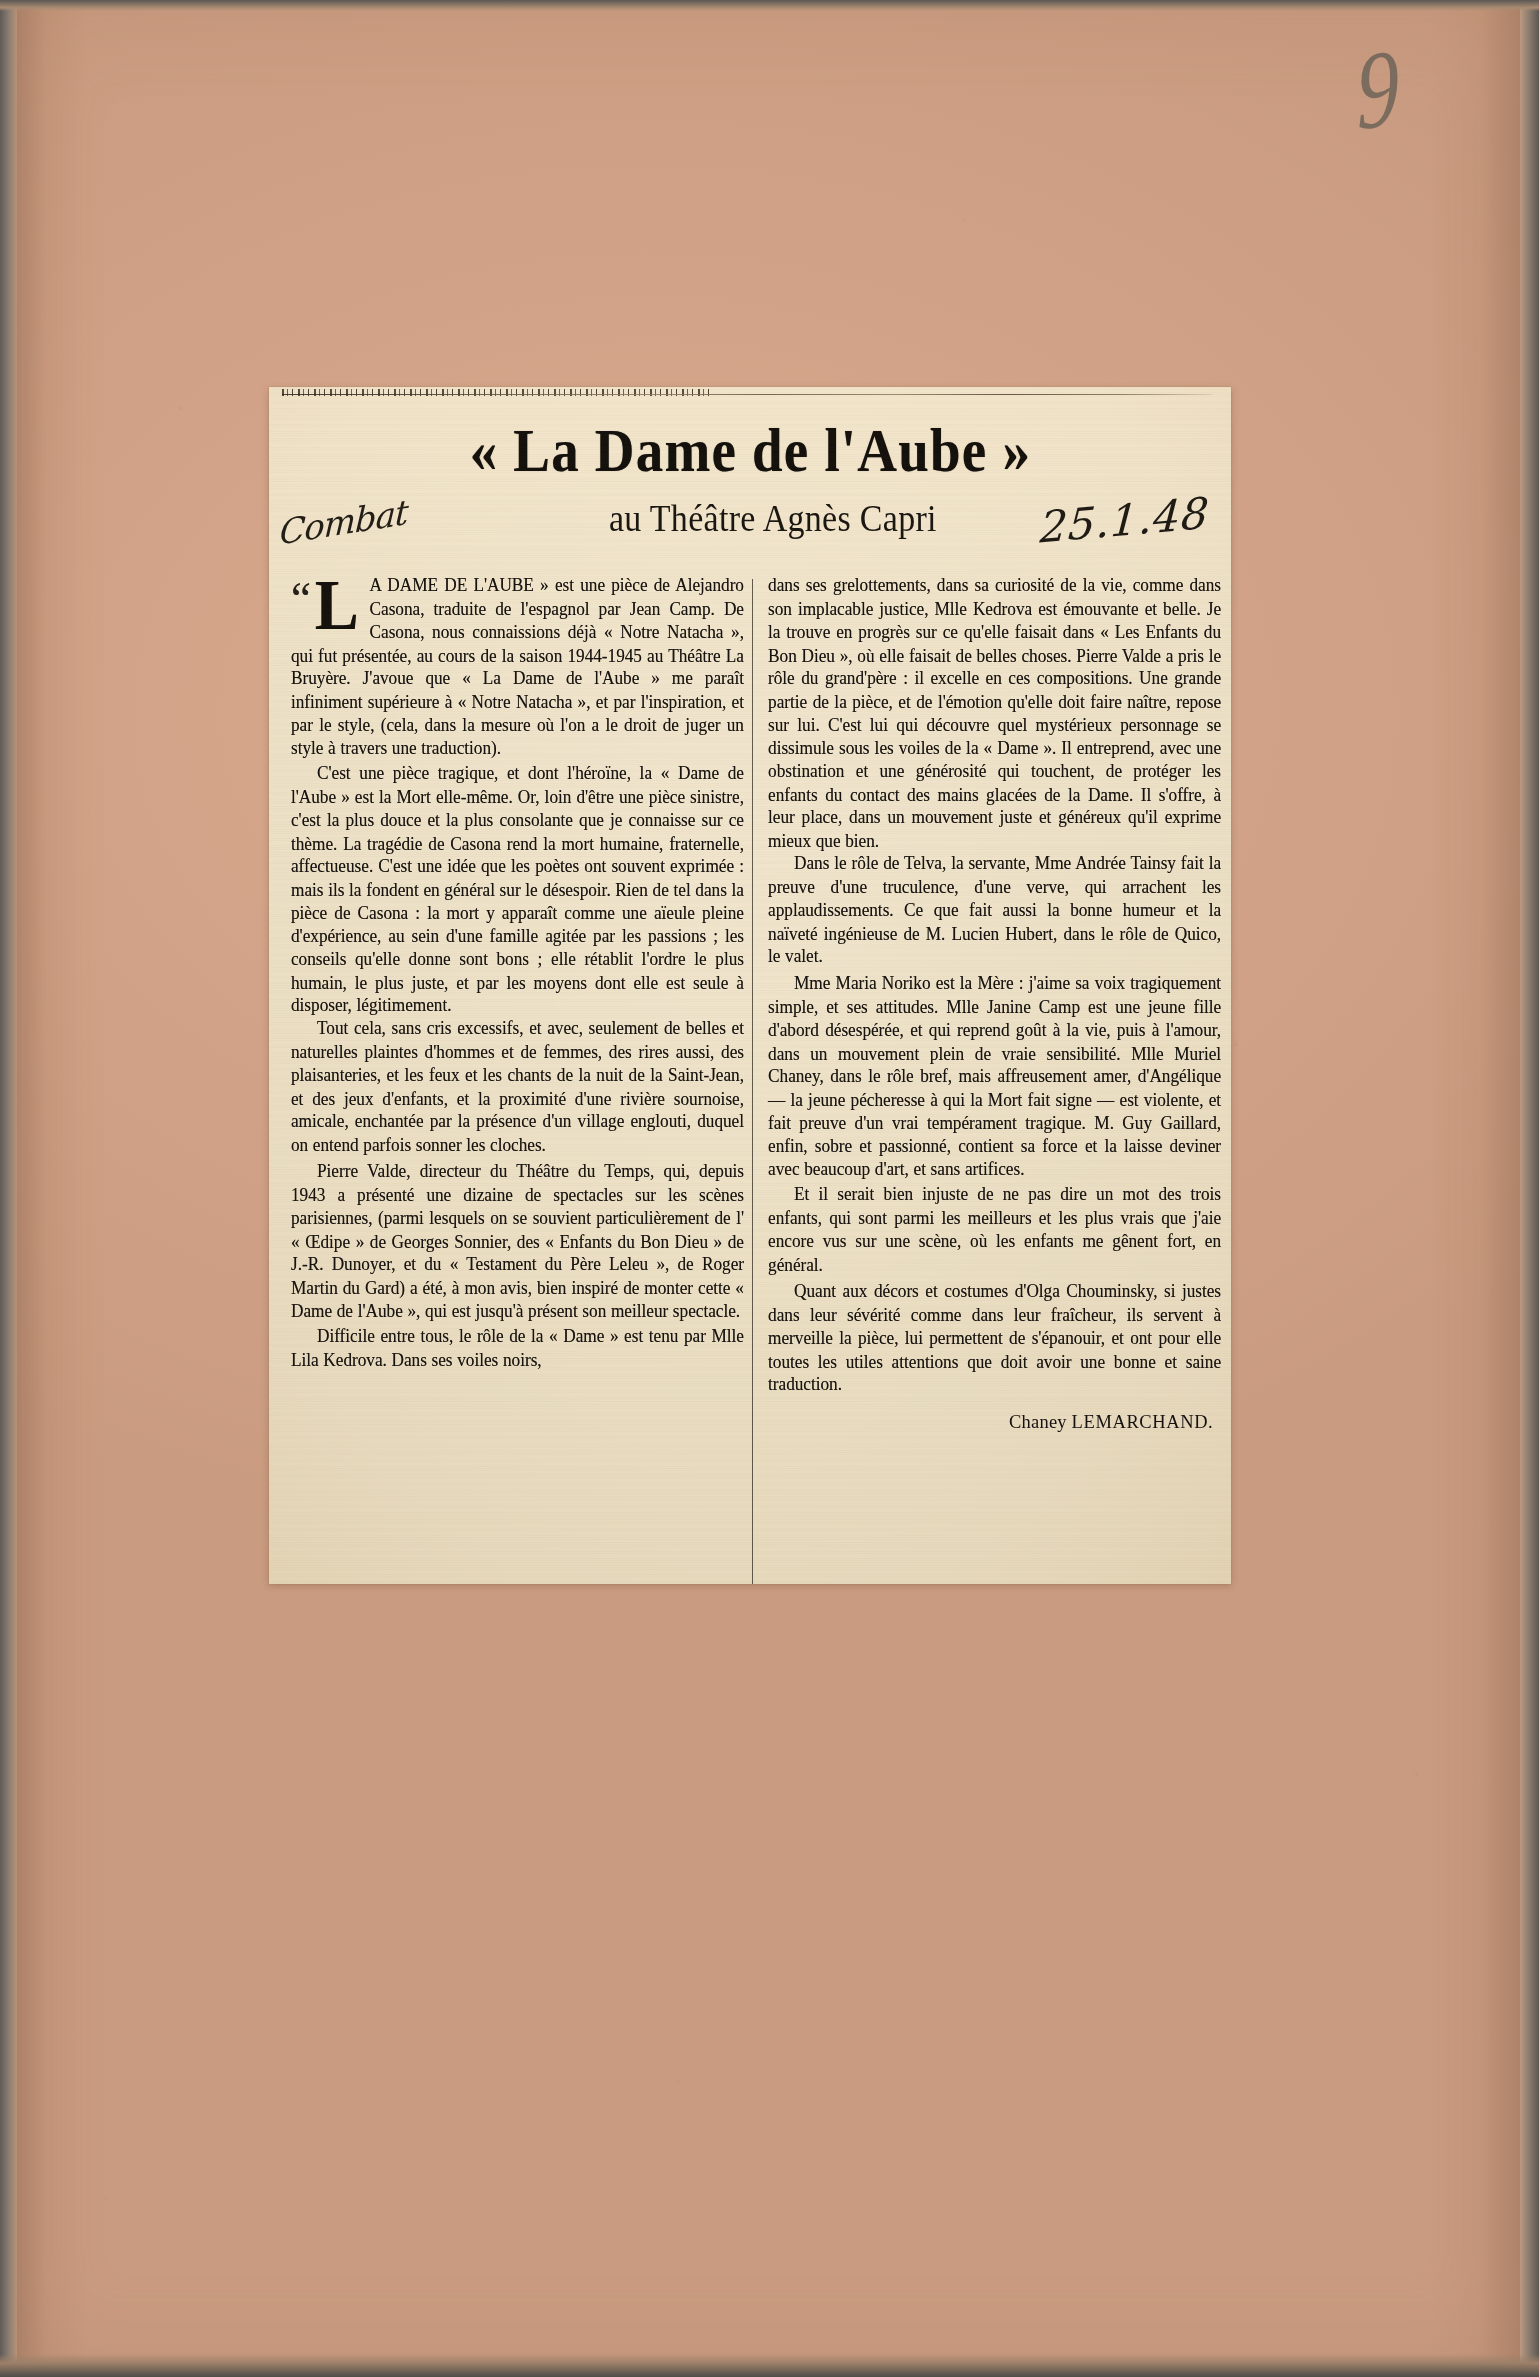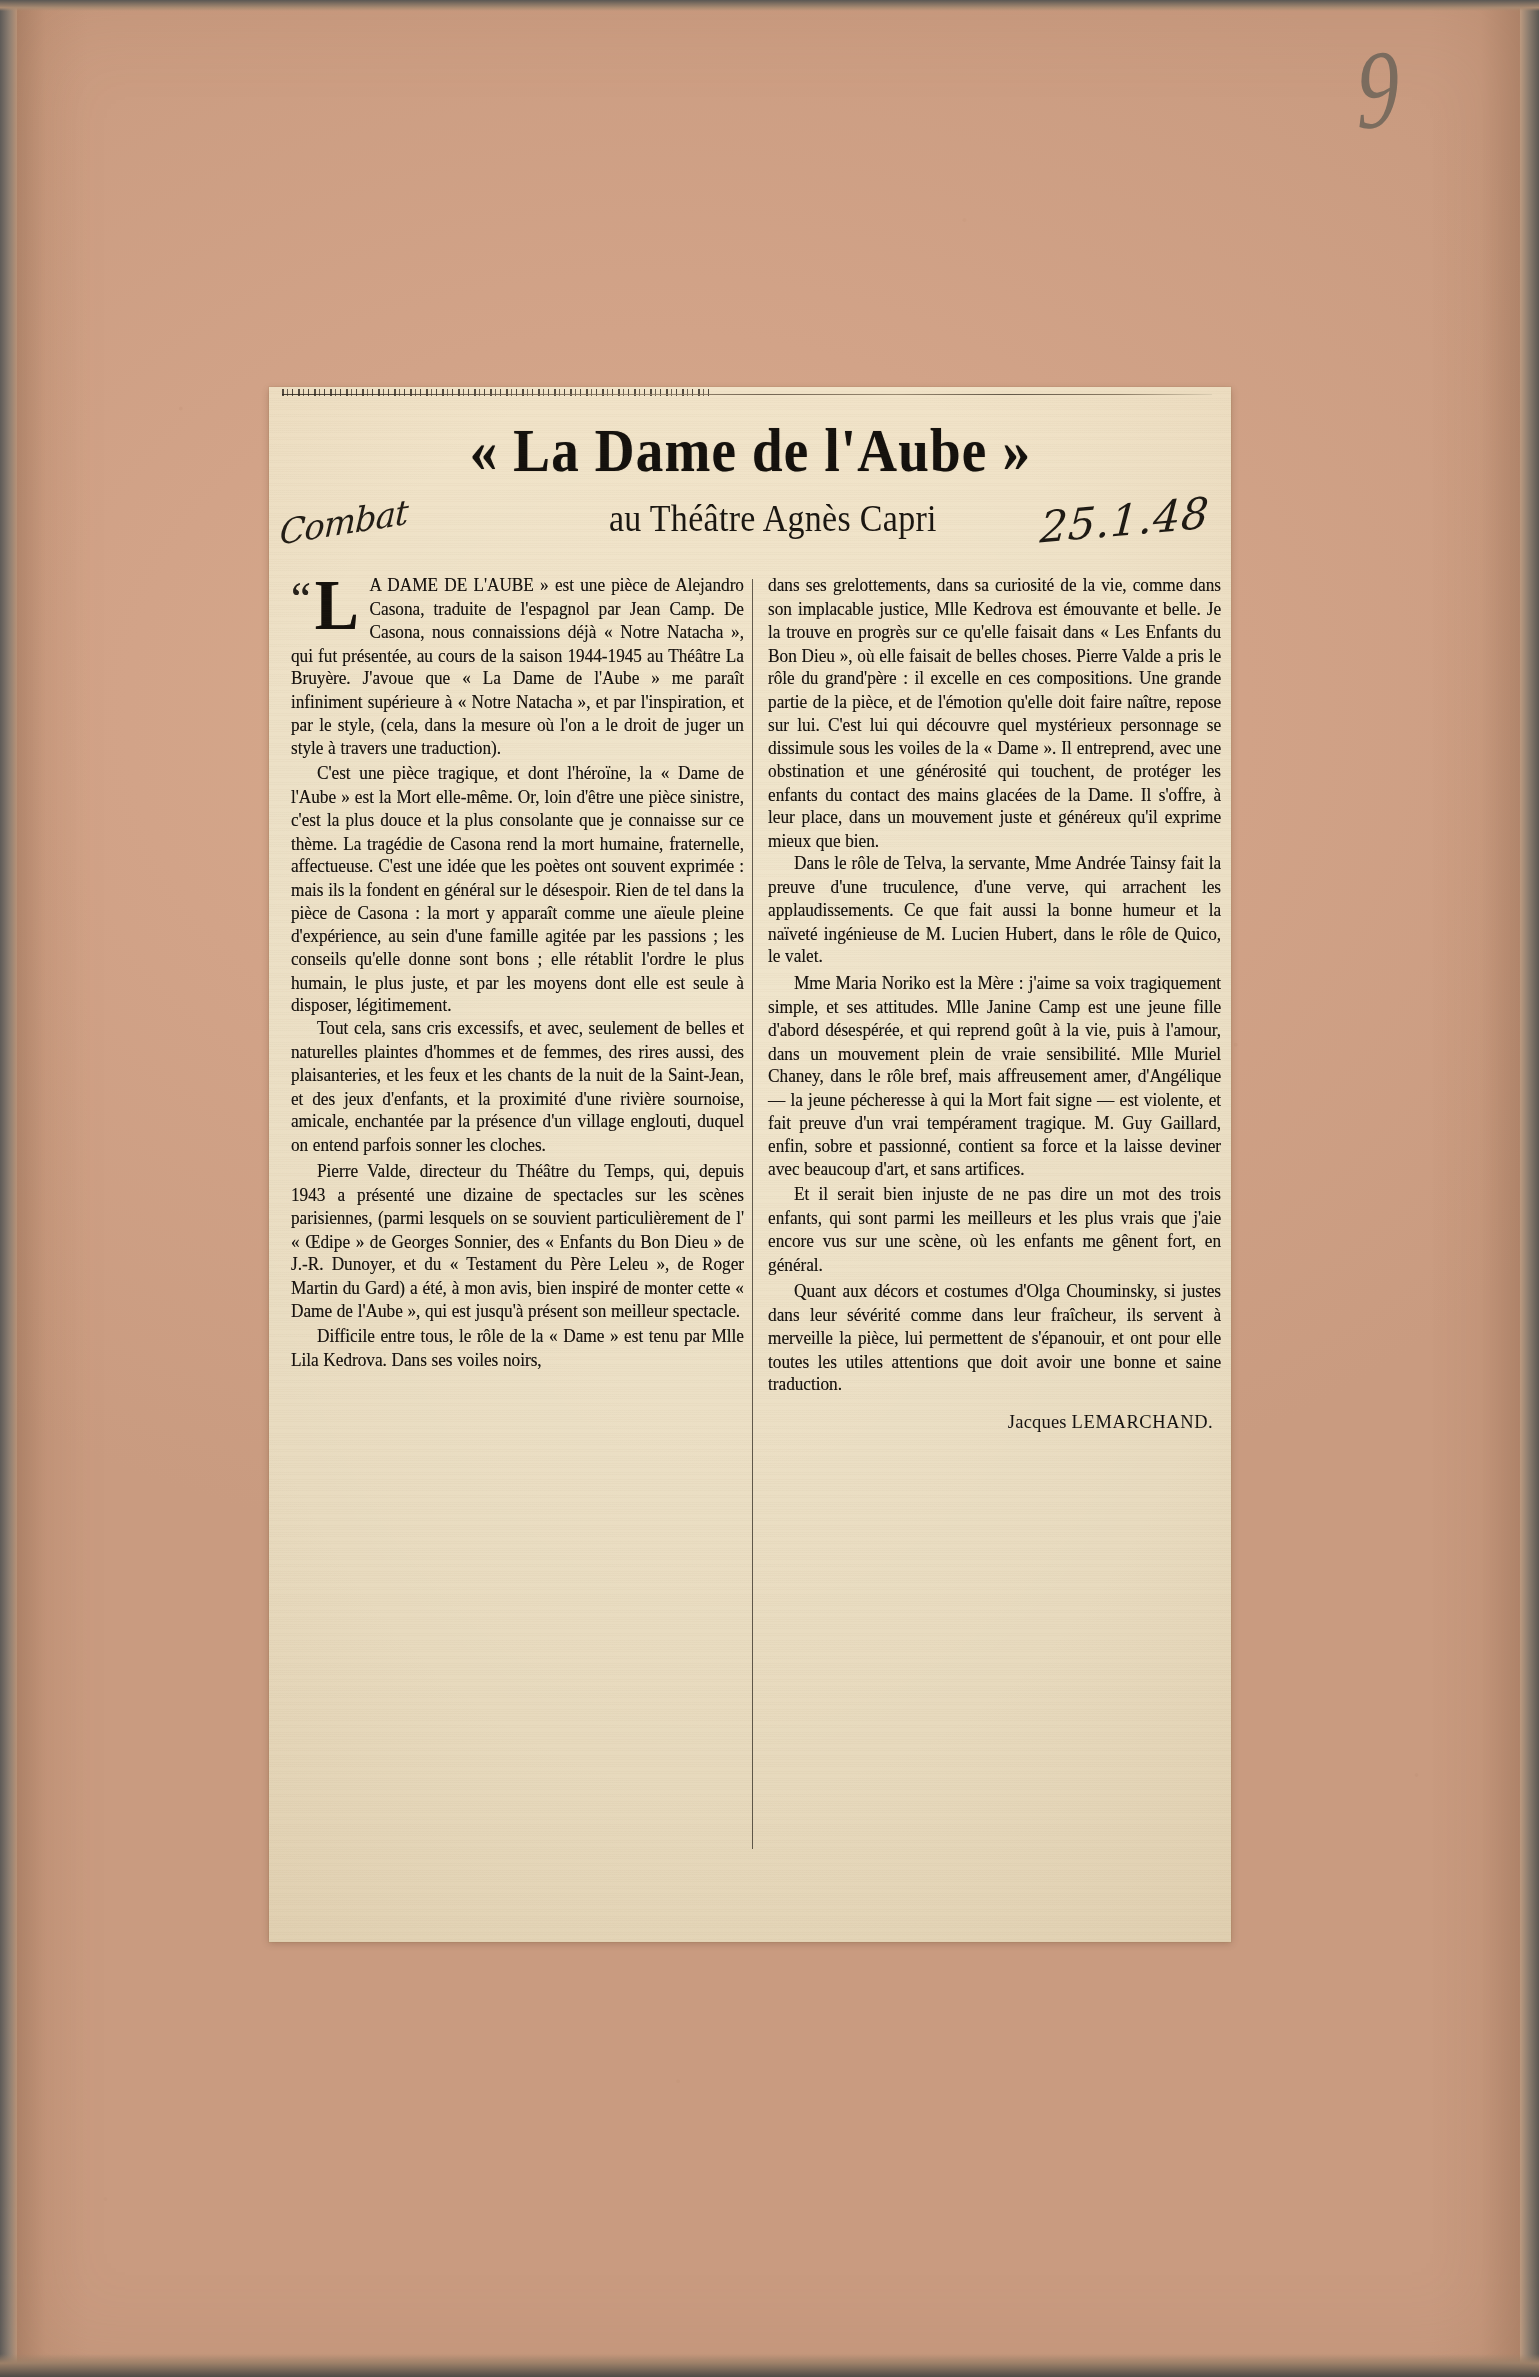--- a/index.html
+++ b/index.html
@@ -112,21 +112,21 @@
     line-height: 1;
     user-select: none;
   }
 
   
   .clipping {
     position: absolute;
     left: 254px;
     top: 379px;
     width: 962px;
-    height: 1555px;
+    height: 1197px;
     background:
       linear-gradient(to bottom, #f1e3c8 0%, #ece0c6 25%, #e9dcc1 60%, #e6d8bb 100%);
     box-shadow:
       0 2.3px 7px rgba(90,58,36,0.30),
       0 0 0 0.8px rgba(170,140,105,0.25);
     overflow: hidden;
   }
   
   .clipping::after {
     content: "";
@@ -389,21 +389,21 @@
         <div class="col-rule"></div>
 
         <div class="col">
           <p class="para no-indent">dans ses grelottements, dans sa curiosité de la vie, comme dans son implacable justice, Mlle Kedrova est émouvante et belle. Je la trouve en progrès sur ce qu'elle faisait dans « Les Enfants du Bon Dieu », où elle faisait de belles choses. Pierre Valde a pris le rôle du grand'père : il excelle en ces compositions. Une grande partie de la pièce, et de l'émotion qu'elle doit faire naître, repose sur lui. C'est lui qui découvre quel mystérieux personnage se dissimule sous les voiles de la « Dame ». Il entreprend, avec une obstination et une générosité qui touchent, de protéger les enfants du contact des mains glacées de la Dame. Il s'offre, à leur place, dans un mouvement juste et généreux qu'il exprime mieux que bien.</p>
           <p class="para">Dans le rôle de Telva, la servante, Mme Andrée Tainsy fait la preuve d'une truculence, d'une verve, qui arrachent les applaudissements. Ce que fait aussi la bonne humeur et la naïveté ingénieuse de M. Lucien Hubert, dans le rôle de Quico, le valet.</p>
           <p class="para">Mme Maria Noriko est la Mère : j'aime sa voix tragiquement simple, et ses attitudes. Mlle Janine Camp est une jeune fille d'abord désespérée, et qui reprend goût à la vie, puis à l'amour, dans un mouvement plein de vraie sensibilité. Mlle Muriel Chaney, dans le rôle bref, mais affreusement amer, d'Angélique — la jeune pécheresse à qui la Mort fait signe — est violente, et fait preuve d'un vrai tempérament tragique. M. Guy Gaillard, enfin, sobre et passionné, contient sa force et la laisse deviner avec beaucoup d'art, et sans artifices.</p>
           <p class="para">Et il serait bien injuste de ne pas dire un mot des trois enfants, qui sont parmi les meilleurs et les plus vrais que j'aie encore vus sur une scène, où les enfants me gênent fort, en général.</p>
           <p class="para">Quant aux décors et costumes d'Olga Chouminsky, si justes dans leur sévérité comme dans leur fraîcheur, ils servent à merveille la pièce, lui permettent de s'épanouir, et ont pour elle toutes les utiles attentions que doit avoir une bonne et saine traduction.</p>
 
           <div class="byline">
-            <span>Jacques</span>
+            <span>Chaney</span>
             <span class="surname">LEMARCHAND.</span>
           </div>
         </div>
 
       </div>
 
       <div class="clip-grain"></div>
     </div>
 
   </div>

